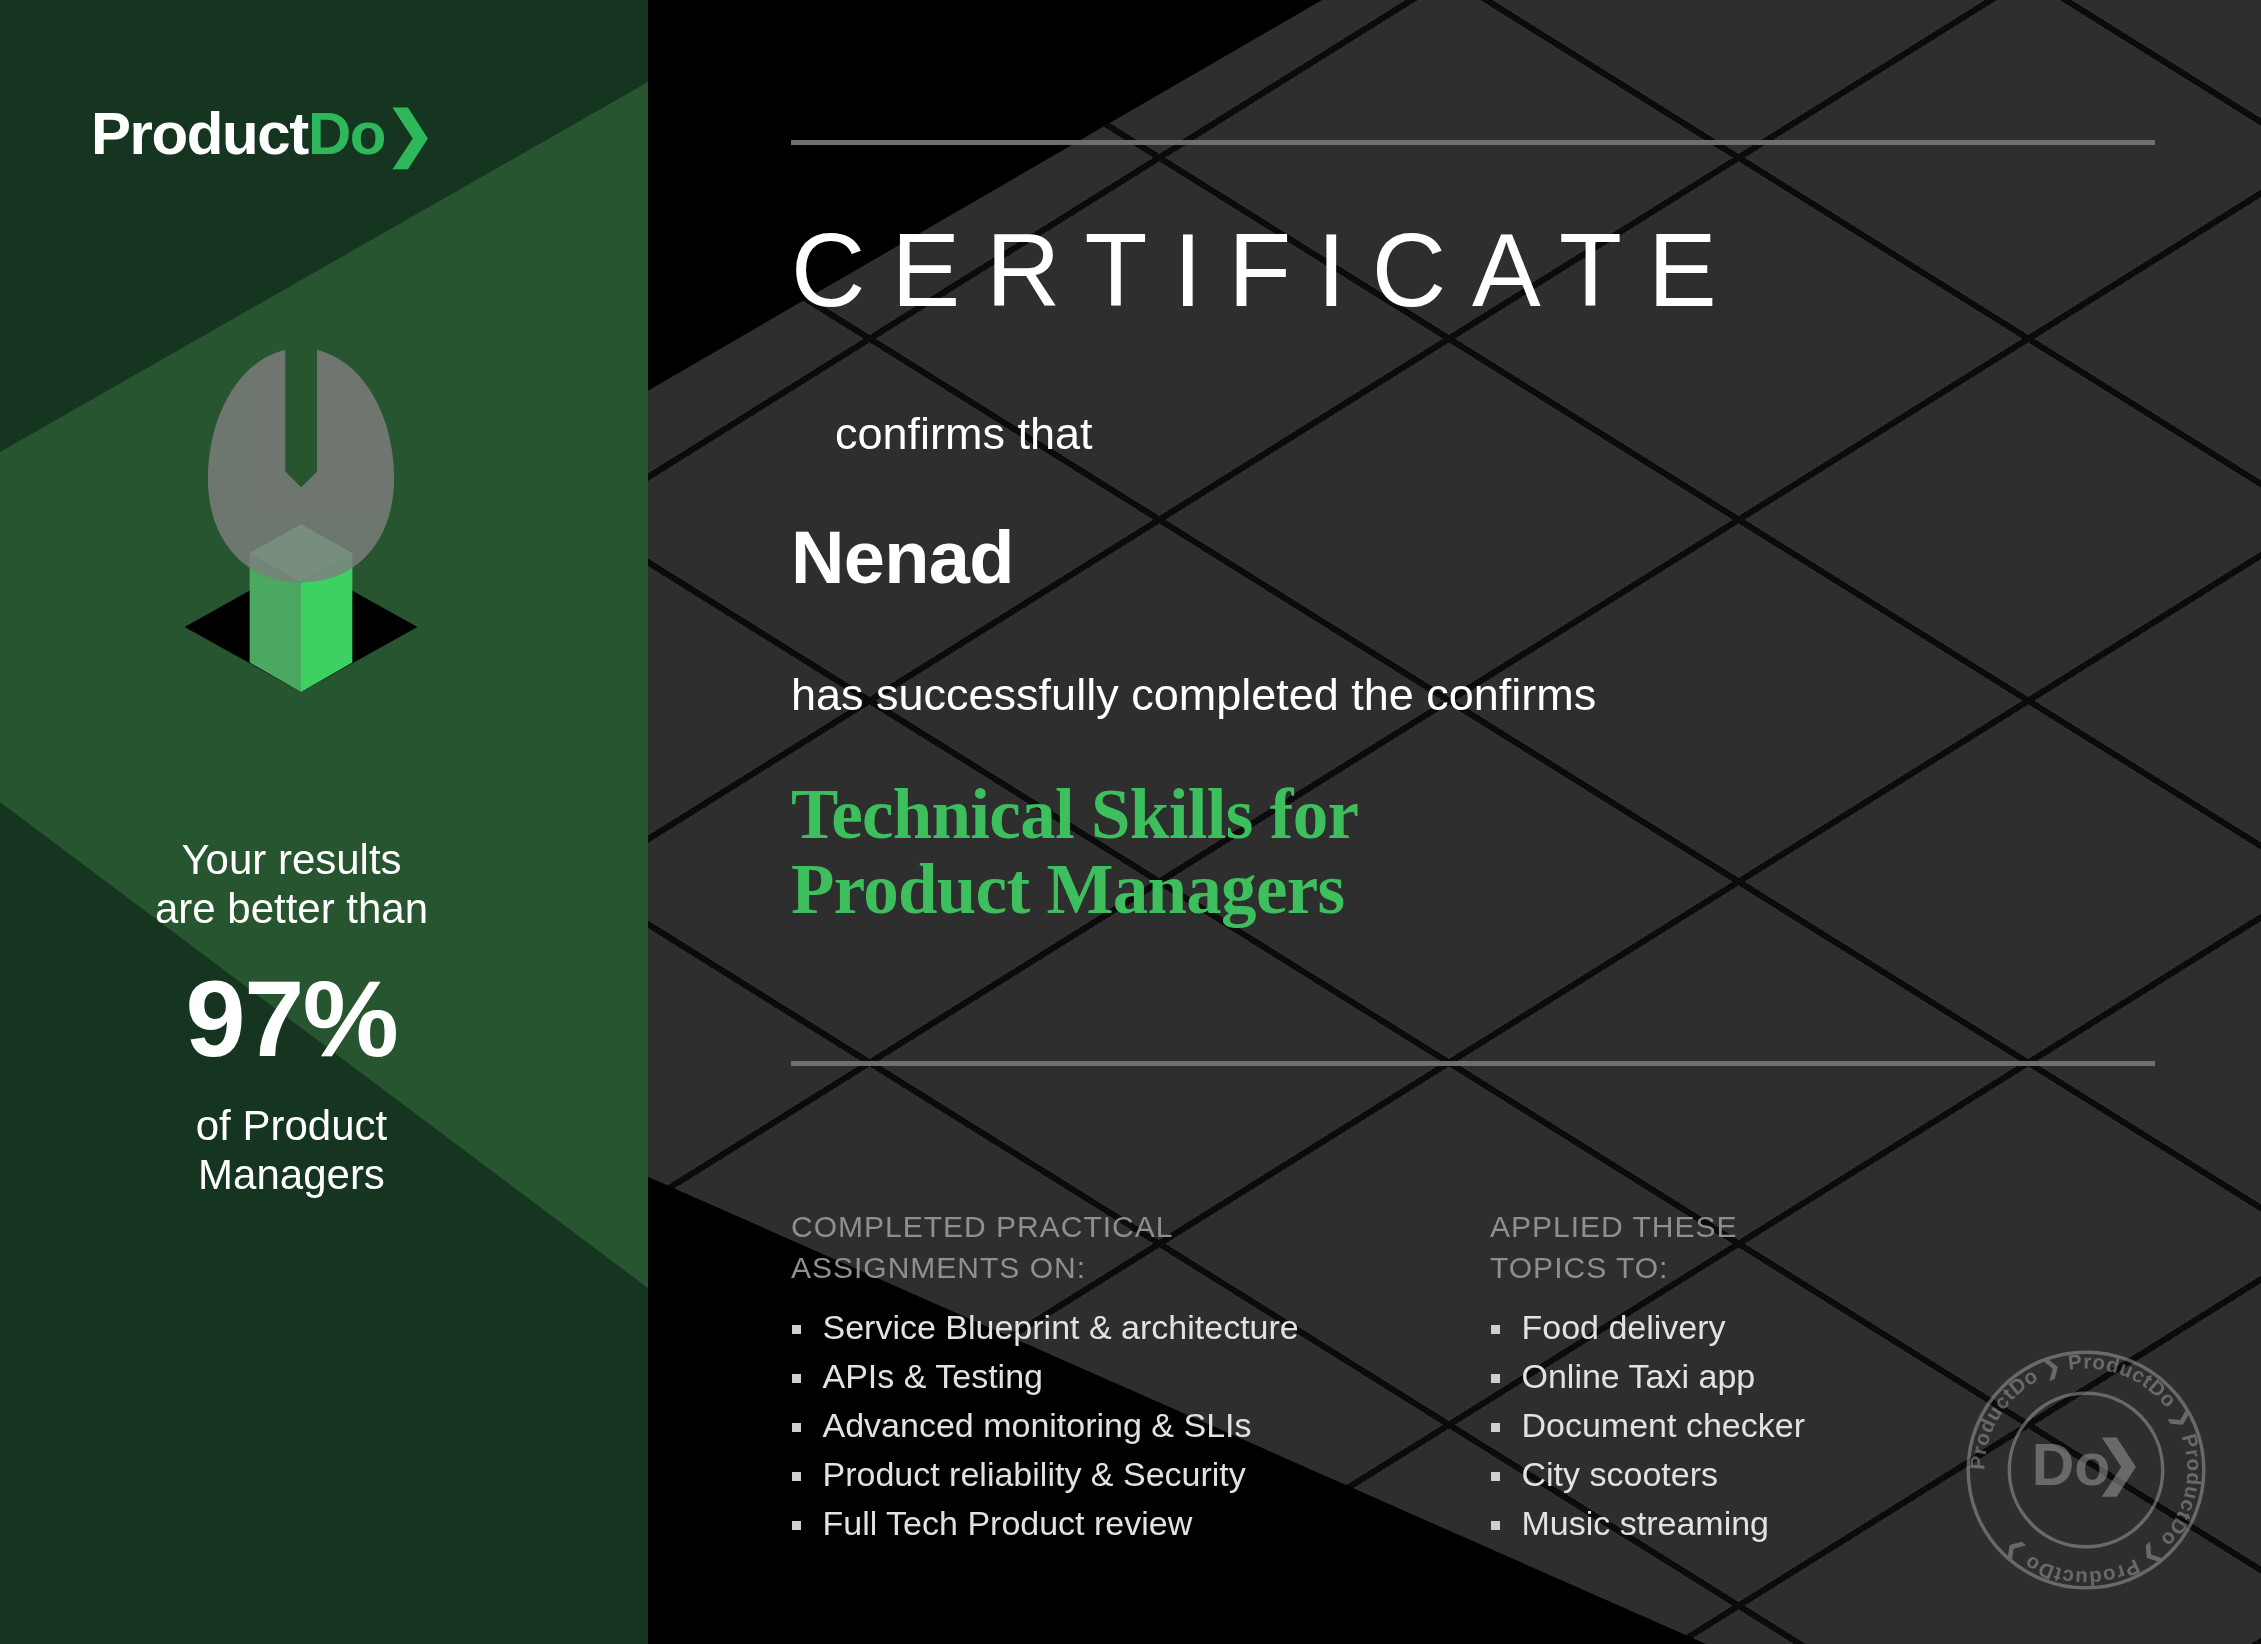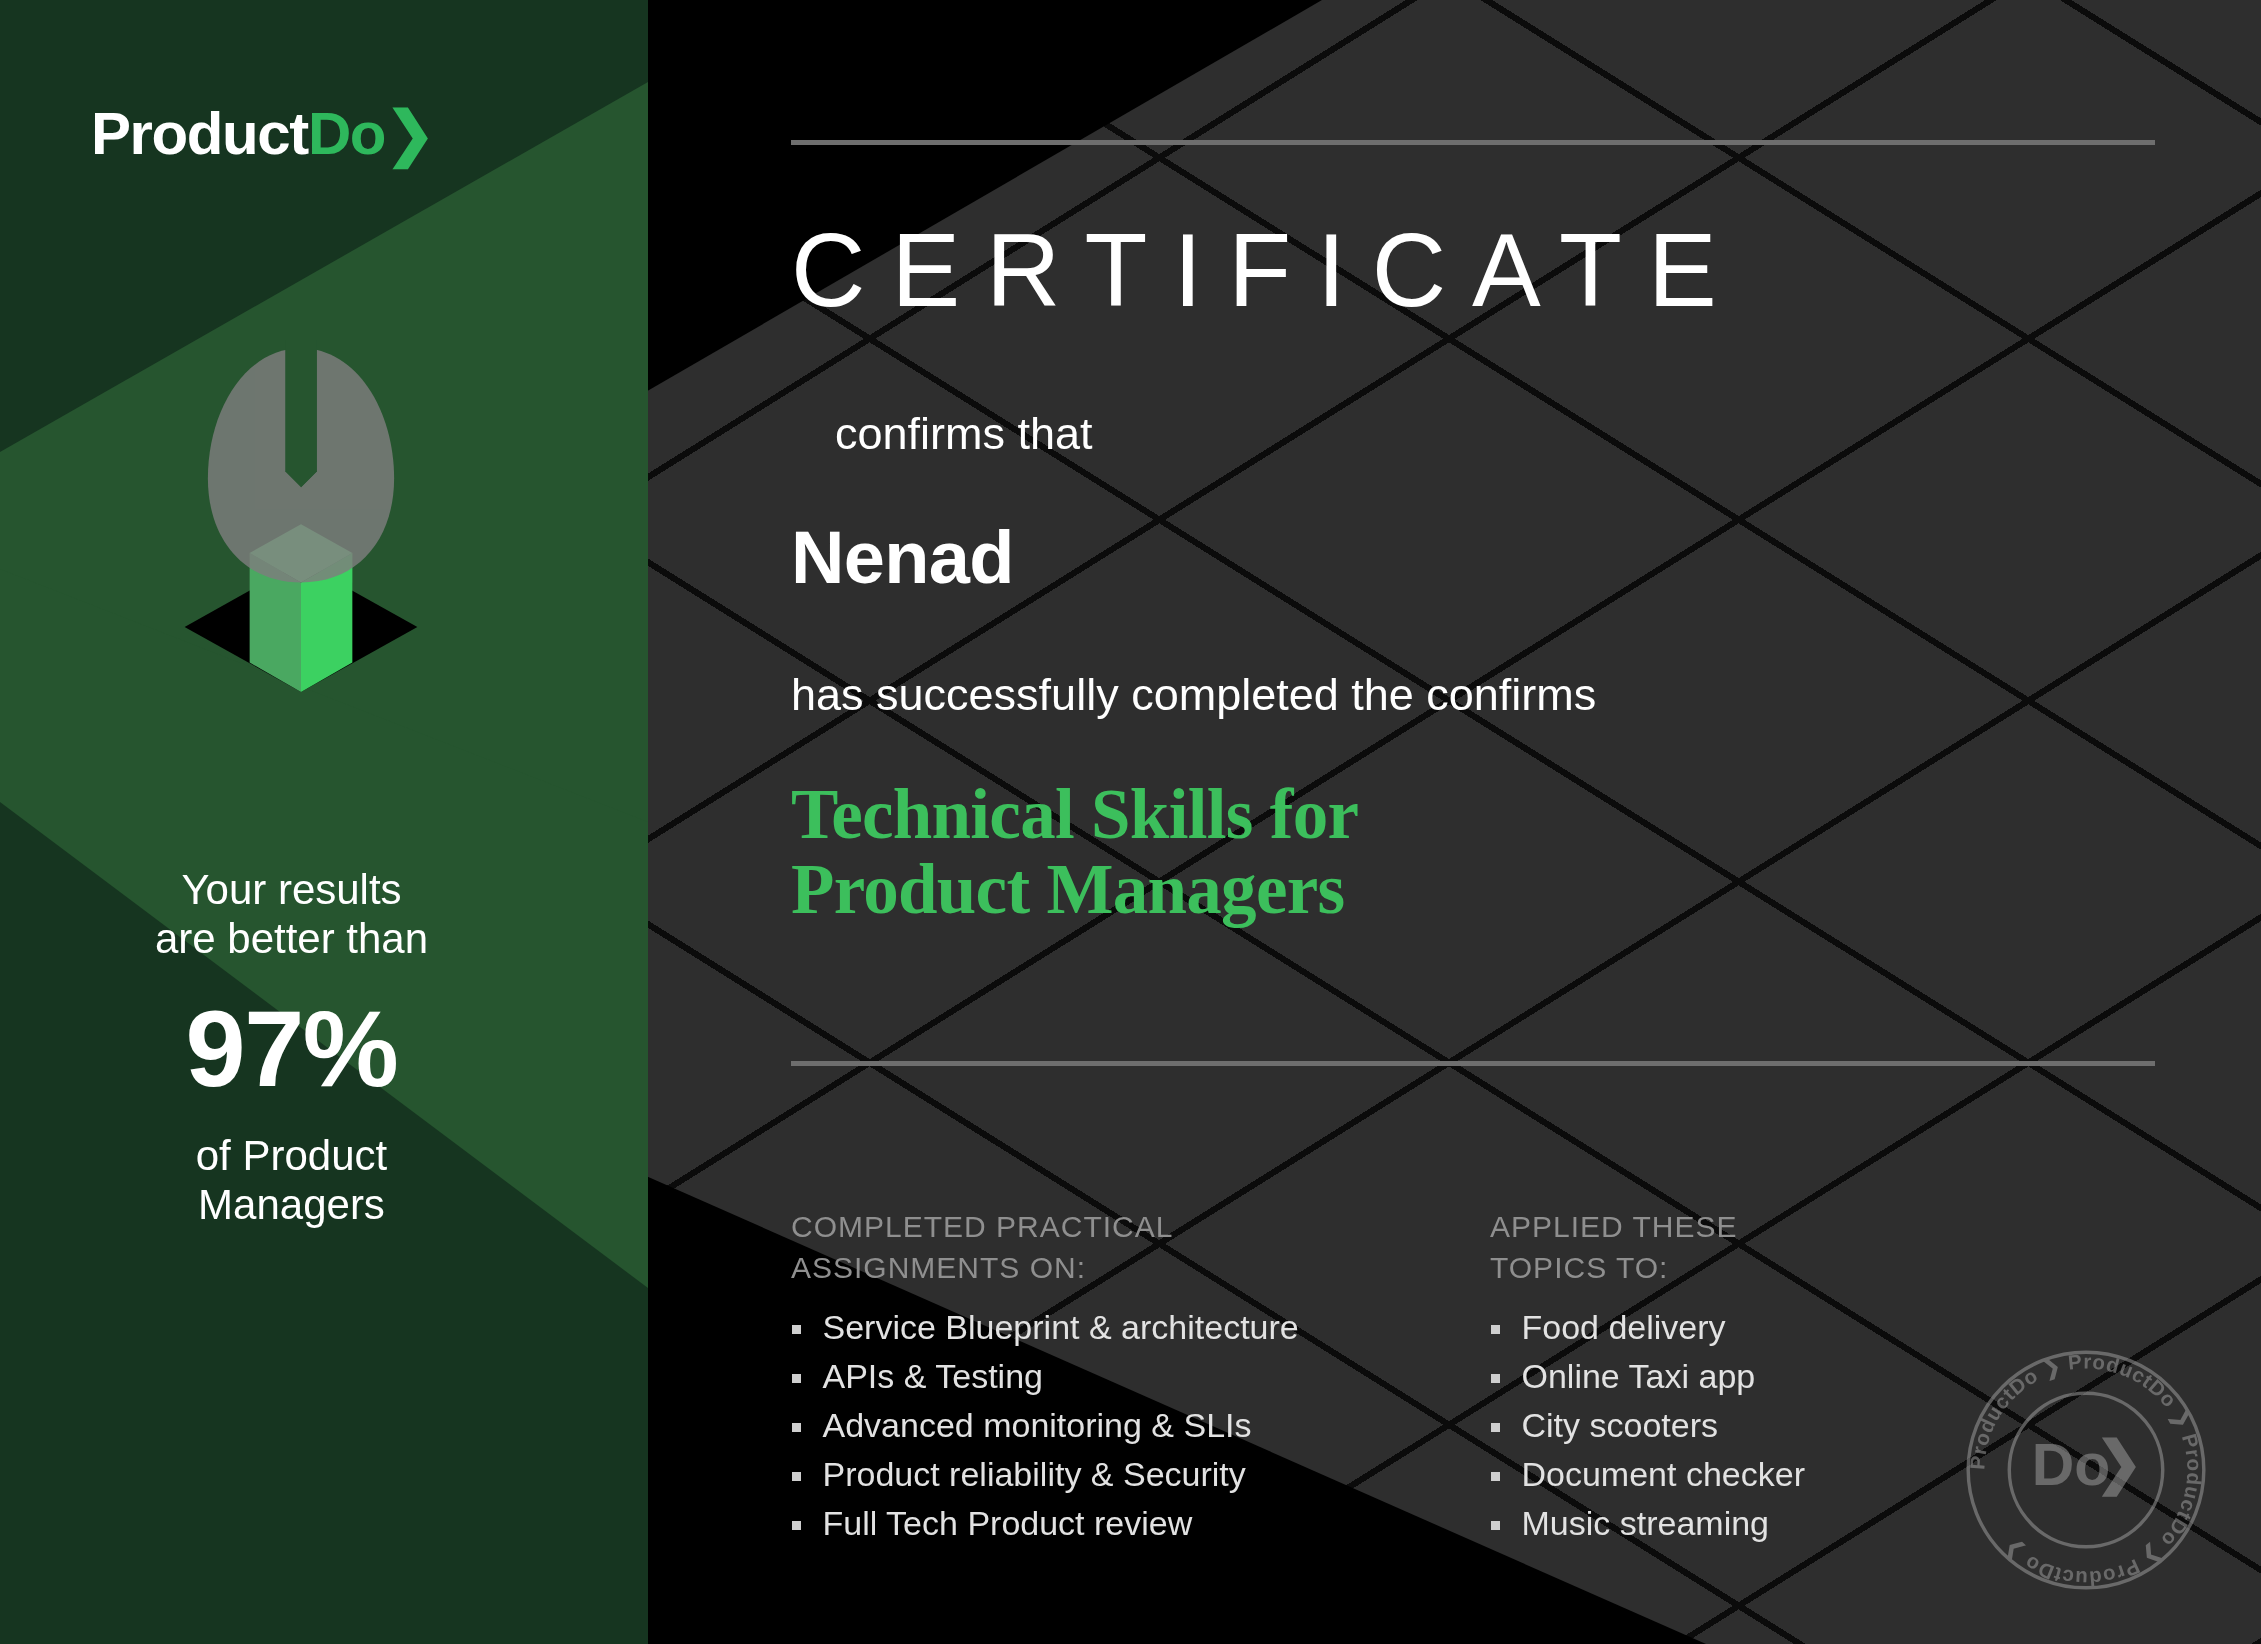--- a/index.html
+++ b/index.html
@@ -90,21 +90,21 @@
   
   .emblem {
     position: absolute;
     left: 123px; top: 336px;
     width: 356px; height: 356px;
   }
 
   
   .results {
     position: absolute;
-    left: 0; top: 866px;
+    left: 0; top: 836px;
     width: 583px;
     text-align: center;
     color: #ffffff;
   }
   .results .line {
     font-size: 42px;
     font-weight: 400;
     line-height: 1.16;
   }
   .results .pct {
@@ -316,22 +316,22 @@
           <li>Product reliability &amp; Security</li>
           <li>Full Tech Product review</li>
         </ul>
       </div>
       <div class="col right">
         <div class="col-head">APPLIED THESE
 TOPICS TO:</div>
         <ul>
           <li>Food delivery</li>
           <li>Online Taxi app</li>
+          <li>Document checker</li>
           <li>City scooters</li>
-          <li>Document checker</li>
           <li>Music streaming</li>
         </ul>
       </div>
     </div>
   </div>
 
   <div class="seal">
     <svg viewBox="0 0 400 400" width="274" height="274">
       <defs>
         <path id="sealring" d="M 200,200 m -148,0 a 148,148 0 1,1 296,0 a 148,148 0 1,1 -296,0"></path>

